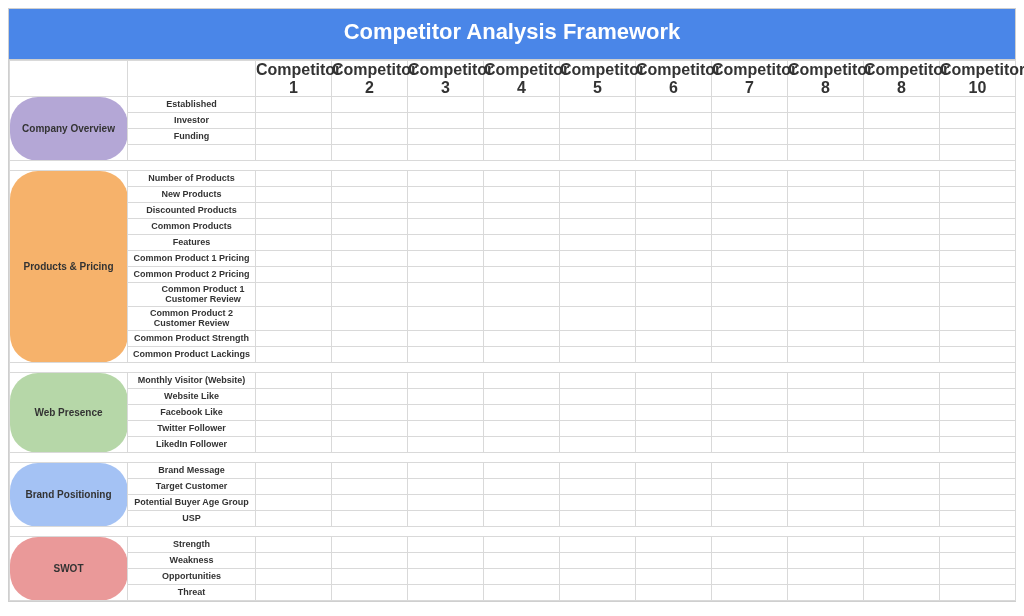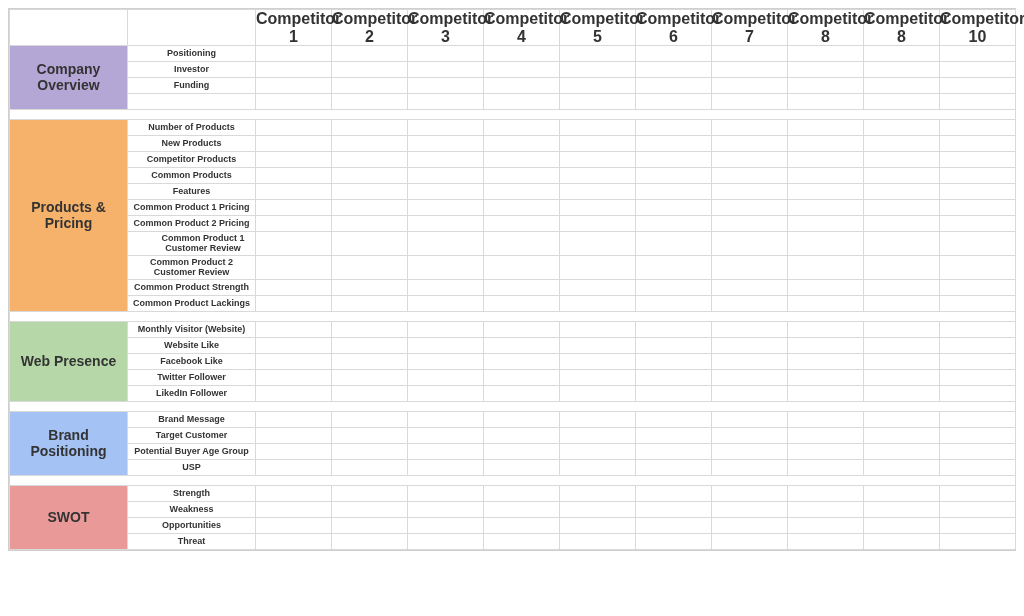--- a/index.html
+++ b/index.html
@@ -42,38 +42,40 @@
   th {
     height: 26px;
     background: #ffffff;
     font-size: 16px;
   }
   col.section-col { width: 118px; }
   col.metric-col  { width: 128px; }
   col.comp-col    { width: 76px; }
 
   .section-cell {
-    font-size: 14px;
+    font-size: 10px;
     font-weight: bold;
     color: #333333;
+    border-radius: 28px;
   }
   .metric-cell {
     font-size: 9px;
     font-weight: bold;
     color: #333333;
   }
   .spacer td {
     height: 10px;
     background: #ffffff;
   }
 </style>
 </head>
 <body>
 
 <div class="frame">
+  <div class="title-bar">Competitor Analysis Framework</div>
 
   <table>
     <colgroup>
       <col class="section-col">
       <col class="metric-col">
       <col class="comp-col">
         <col class="comp-col">
         <col class="comp-col">
         <col class="comp-col">
         <col class="comp-col">
@@ -95,21 +97,21 @@
         <th>Competitor 6</th>
         <th>Competitor 7</th>
         <th>Competitor 8</th>
         <th>Competitor 8</th>
         <th>Competitor 10</th>
       </tr>
     </thead>
     <tbody id="tbody">
         <tr>
           <td class="section-cell" rowspan="4" style="background: rgb(180, 167, 214);">Company Overview</td>
-          <td class="metric-cell">Positioning</td>
+          <td class="metric-cell">Established</td>
           <td></td>
           <td></td>
           <td></td>
           <td></td>
           <td></td>
           <td></td>
           <td></td>
           <td></td>
           <td></td>
           <td></td>
@@ -177,21 +179,21 @@
           <td></td>
           <td></td>
           <td></td>
           <td></td>
           <td></td>
           <td></td>
           <td></td>
           <td></td>
         </tr>
         <tr>
-          <td class="metric-cell">Competitor Products</td>
+          <td class="metric-cell">Discounted Products</td>
           <td></td>
           <td></td>
           <td></td>
           <td></td>
           <td></td>
           <td></td>
           <td></td>
           <td></td>
           <td></td>
           <td></td>

